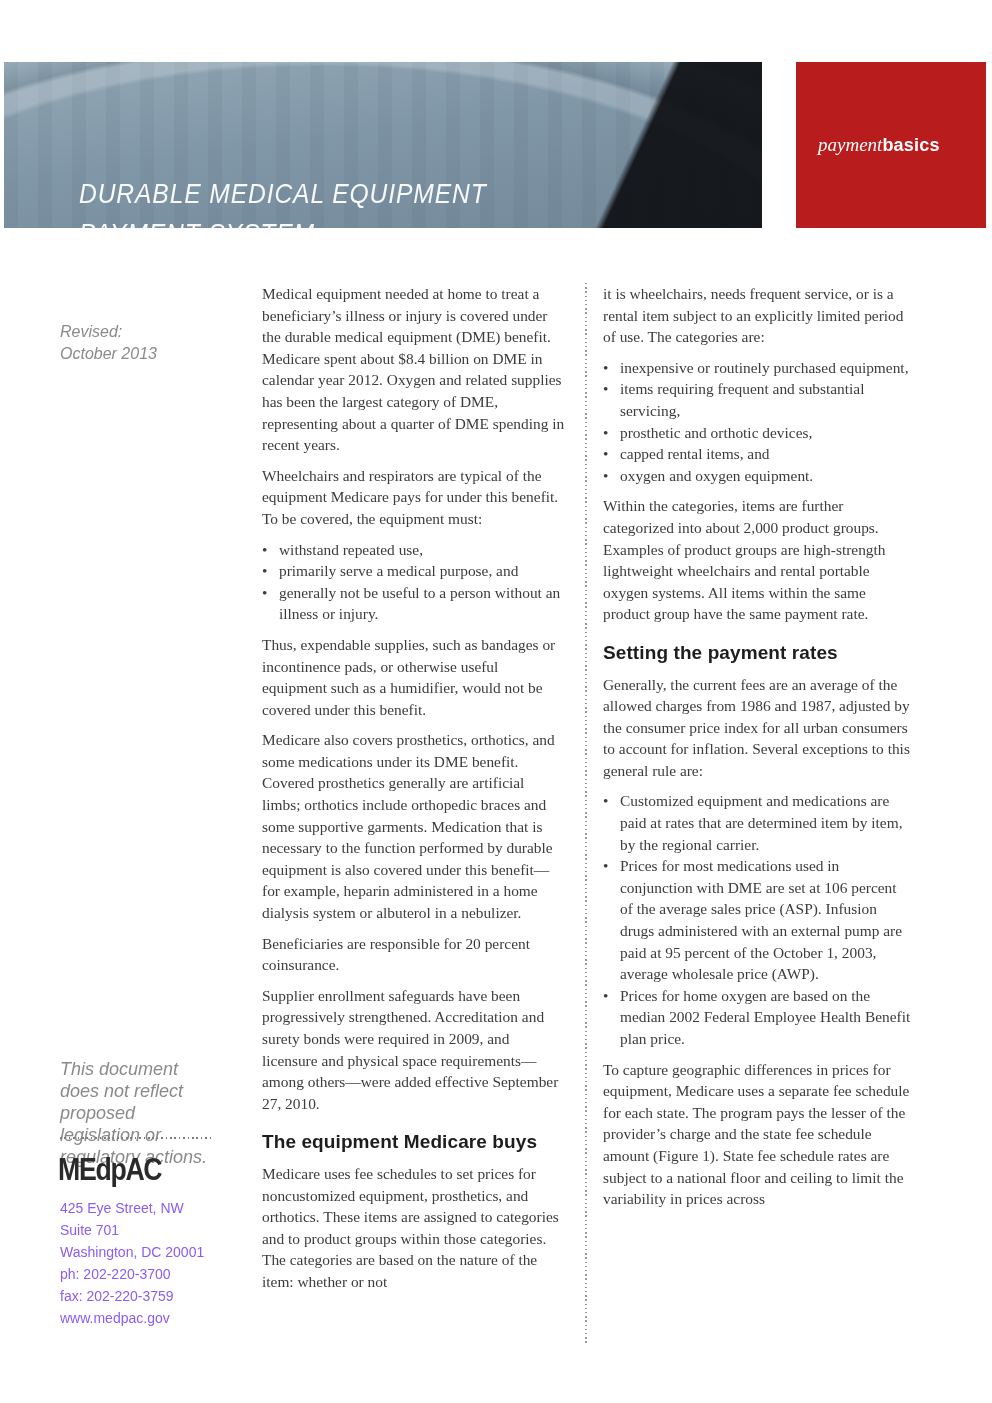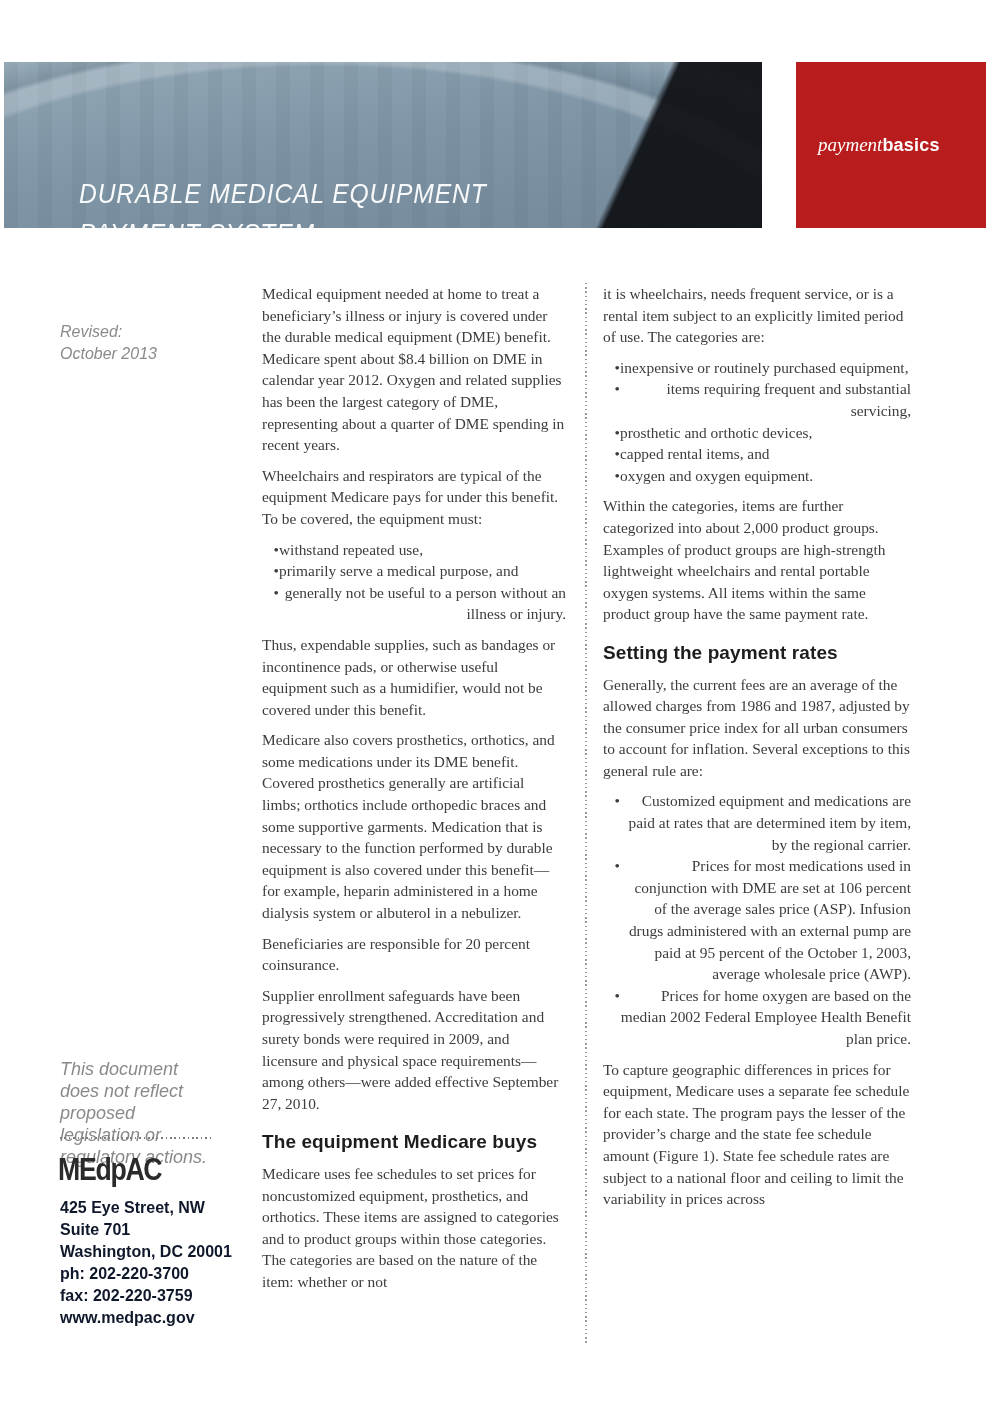--- a/index.html
+++ b/index.html
@@ -29,34 +29,34 @@
   
   .revised{position:absolute;left:60px;top:281px;width:170px;color:#8a8a8a;
     font-style:italic;font-size:16px;line-height:22px;margin-top:40px;}
   .side-note{position:absolute;left:60px;top:1058px;width:160px;color:#8a8a8a;
     font-style:italic;font-size:18px;line-height:22px;}
   .dotted-rule{position:absolute;left:60px;top:1137px;width:152px;height:2px;
     background:repeating-linear-gradient(90deg,#7d7d7d 0 1.6px,transparent 1.6px 4.4px);}
   .medpac-logo{position:absolute;left:58px;top:1152px;color:#2a2a2a;
     font-weight:bold;font-size:31px;letter-spacing:-1.5px;
     transform:scaleX(0.86);transform-origin:left top;white-space:nowrap;}
-  .address{position:absolute;left:60px;top:1197px;color:#0f172a;
-    font-size:16px;line-height:22px;font-weight:700;}
+  .address{position:absolute;left:60px;top:1197px;color:#8b5cf6;
+    font-size:14px;line-height:22px;font-weight:400;}
 
   
   .col{position:absolute;top:283px;font-family:"Liberation Serif",serif;
     font-size:15.4px;line-height:21.6px;color:#3c3c3c;}
   .col1{left:262px;width:304px;}
   .col2{left:603px;width:308px;}
   .col p{margin:0 0 9px 0;}
   .col p.last{margin-bottom:0;}
   .col h3{margin:17px 0 10px 0;font-family:"Liberation Sans",sans-serif;
     font-size:19px;color:#1d1d1d;font-weight:bold;letter-spacing:0.1px;}
   ul.bullets{list-style:none;margin:9px 0 9px 0;padding:0;}
-  ul.bullets li{display:flex;margin:0;text-align:right;}
+  ul.bullets li{display:flex;margin:0;}
   ul.bullets li::before{content:"\2022";width:17px;flex:0 0 17px;color:#3c3c3c;}
   .vdivider{position:absolute;left:585px;top:283px;width:2px;height:1062px;
     background:repeating-linear-gradient(180deg,#9a9a9a 0 1.5px,transparent 1.5px 4.2px);}
 </style>
 </head>
 <body>
 
 <div class="page">
 
   <div class="banner-photo">

